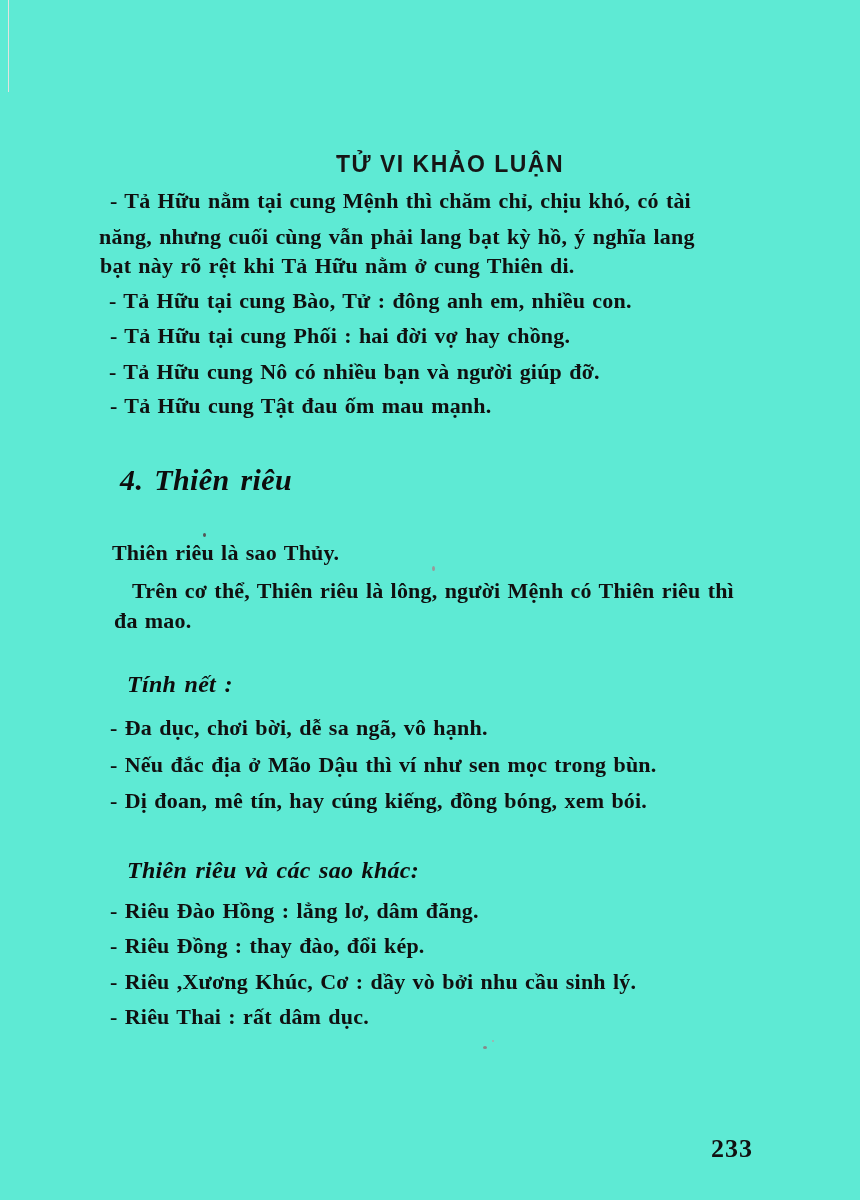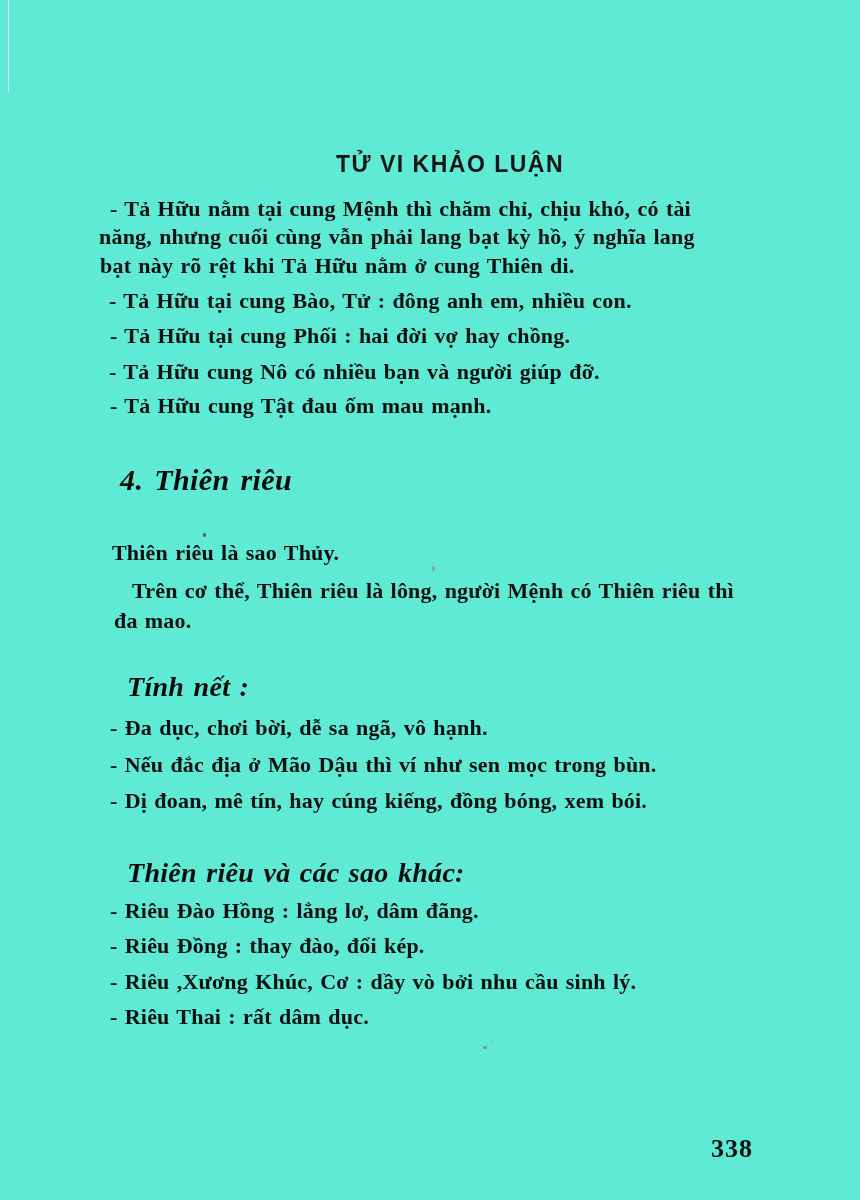--- a/index.html
+++ b/index.html
@@ -27,21 +27,21 @@
     font-size: 22px; font-weight: 700;
     letter-spacing: 0.2px; word-spacing: 1.5px;
     color: #101010;
   }
   .section-heading {
     font-size: 30px; font-weight: 700; font-style: italic;
     letter-spacing: 0.4px; word-spacing: 3px;
     color: #0d0d0d;
   }
   .sub-heading {
-    font-size: 28px; font-weight: 700; font-style: italic;
+    font-size: 24px; font-weight: 700; font-style: italic;
     letter-spacing: 0.3px; word-spacing: 2px;
     color: #0d0d0d;
   }
   .page-number {
     font-size: 26px; font-weight: 700;
     letter-spacing: 1px;
     color: #111;
   }
   .speck { position: absolute; background: #777; border-radius: 50%; }
   .edge-artifact {
@@ -56,21 +56,21 @@
 
   <div class="edge-artifact"></div>
   <div class="speck" style="left:337px; top:156px; width:3px; height:3px;"></div>
   <div class="speck" style="left:203px; top:533px; width:3px; height:4px; background:#555;"></div>
   <div class="speck" style="left:432px; top:566px; width:3px; height:5px; background:#999;"></div>
   <div class="speck" style="left:483px; top:1046px; width:4px; height:3px; background:#888;"></div>
   <div class="speck" style="left:492px; top:1040px; width:2px; height:2px; background:#aaa;"></div>
 
   <div class="abs running-header">TỬ VI KHẢO LUẬN</div>
 
-  <div class="abs body-line" style="left:110px; top:196px;text-align:center;">- Tả Hữu nằm tại cung Mệnh thì chăm chỉ, chịu khó, có tài</div>
+  <div class="abs body-line" style="left:110px; top:188px;text-align:center;">- Tả Hữu nằm tại cung Mệnh thì chăm chỉ, chịu khó, có tài</div>
   <div class="abs body-line" style="left:99px;  top:224px;">năng, nhưng cuối cùng vẫn phải lang bạt kỳ hồ, ý nghĩa lang</div>
   <div class="abs body-line" style="left:100px; top:253px;">bạt này rõ rệt khi Tả Hữu nằm ở cung Thiên di.</div>
 
   <div class="abs body-line" style="left:109px; top:288px;">- Tả Hữu tại cung Bào, Tử : đông anh em, nhiều con.</div>
   <div class="abs body-line" style="left:110px; top:323px;">- Tả Hữu tại cung Phối : hai đời vợ hay chồng.</div>
   <div class="abs body-line" style="left:109px; top:359px;text-align:right;">- Tả Hữu cung Nô có nhiều bạn và người giúp đỡ.</div>
   <div class="abs body-line" style="left:110px; top:393px;">- Tả Hữu cung Tật đau ốm mau mạnh.</div>
 
   <div class="abs section-heading" style="left:120px; top:463px;">4. Thiên riêu</div>
 
@@ -83,15 +83,15 @@
   <div class="abs body-line" style="left:110px; top:752px;">- Nếu đắc địa ở Mão Dậu thì ví như sen mọc trong bùn.</div>
   <div class="abs body-line" style="left:110px; top:788px;">- Dị đoan, mê tín, hay cúng kiếng, đồng bóng, xem bói.</div>
 
   <div class="abs sub-heading" style="left:127px; top:857px;">Thiên riêu và các sao khác:</div>
   <div class="abs body-line" style="left:110px; top:898px;">- Riêu Đào Hồng : lẳng lơ, dâm đãng.</div>
   <div class="abs body-line" style="left:110px; top:933px;">- Riêu Đồng : thay đào, đổi kép.</div>
   <div class="abs body-line" style="left:110px; top:969px;">- Riêu ,Xương Khúc, Cơ : dầy vò bởi nhu cầu sinh lý.</div>
   <div class="abs body-line" style="left:110px; top:1004px;text-align:center;">- Riêu Thai : rất dâm dục.</div>
 
 
-  <div class="abs page-number" style="left:711px; top:1134px;">338</div>
+  <div class="abs page-number" style="left:711px; top:1134px;">233</div>
 
 </div>
 
 </body></html>

